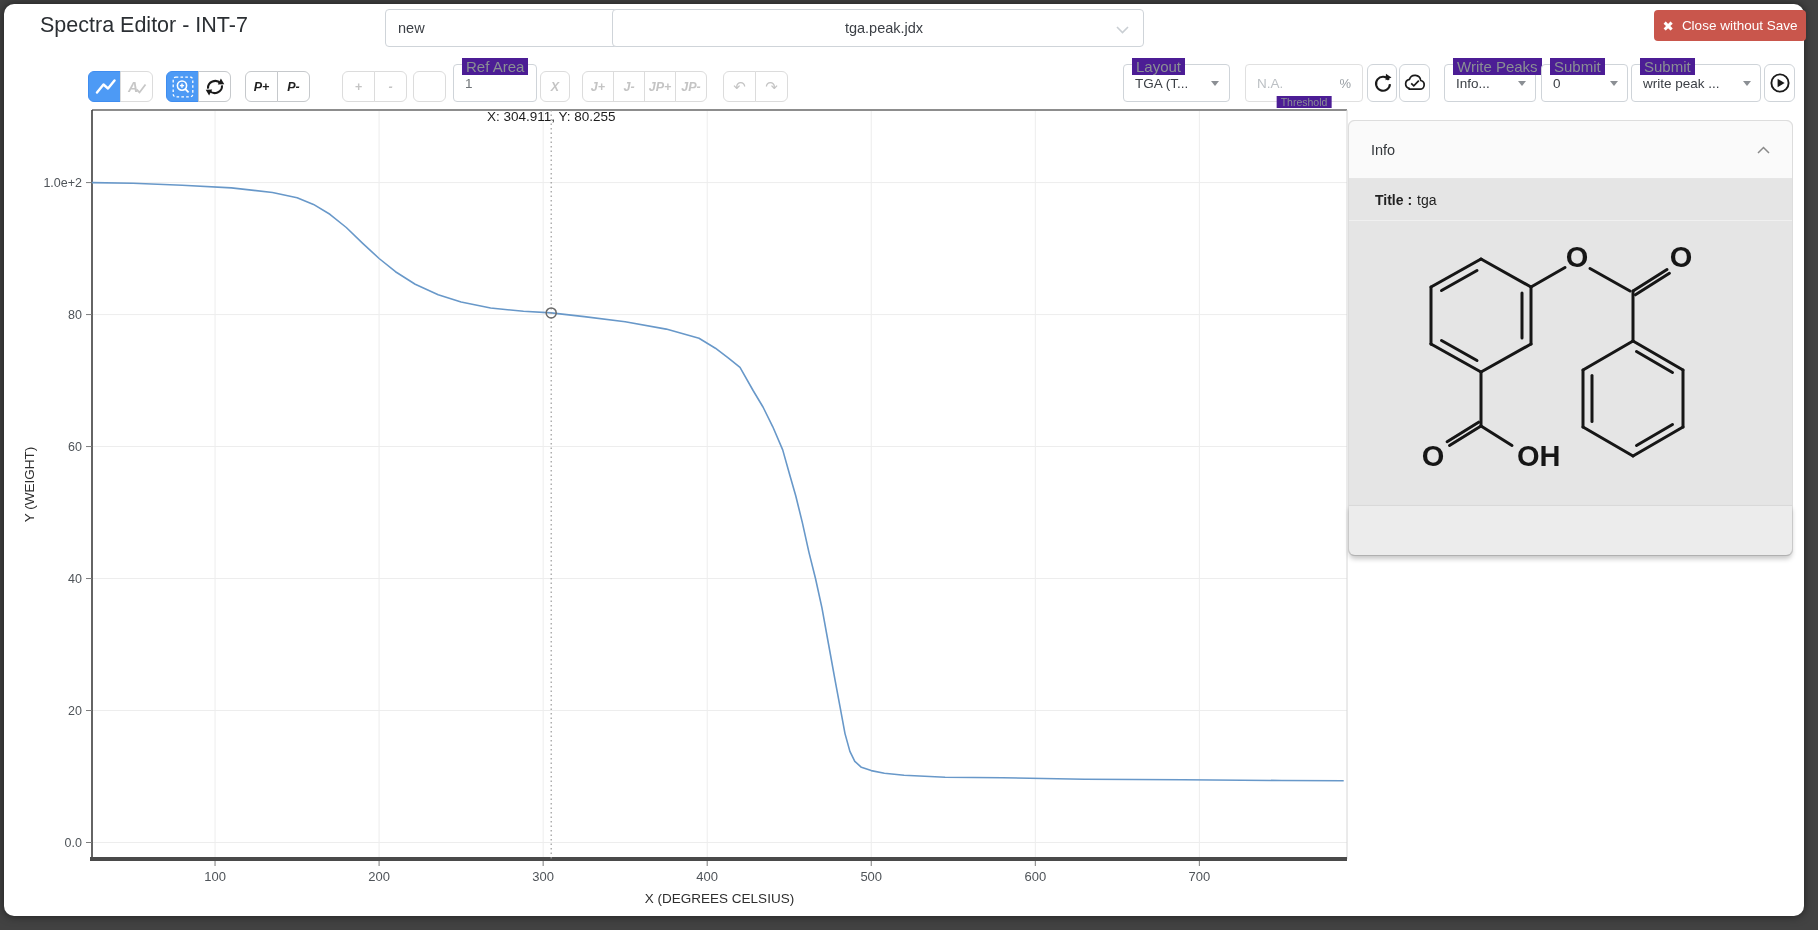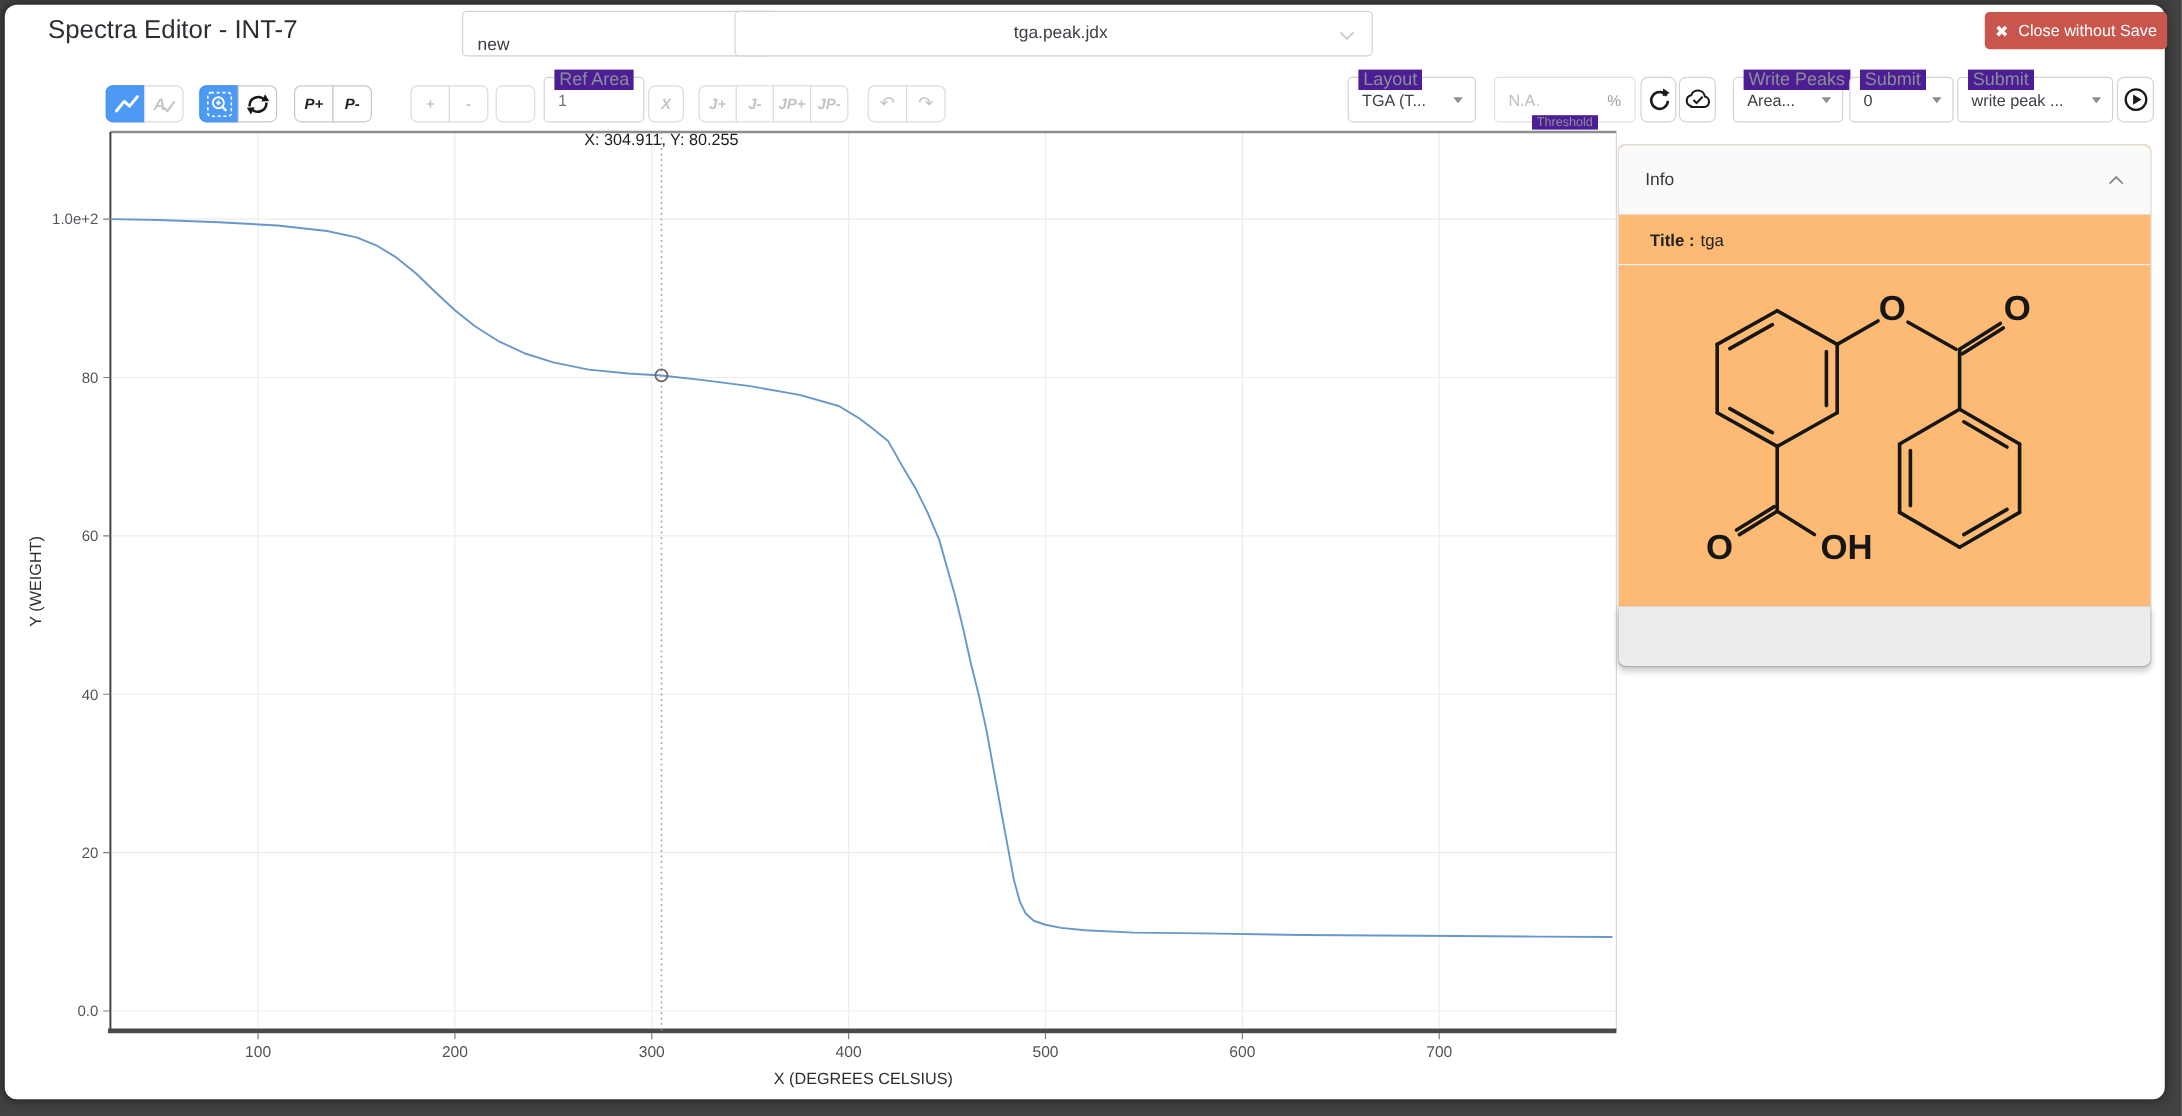--- a/index.html
+++ b/index.html
@@ -4,21 +4,21 @@
 <style>
   html,body{margin:0;padding:0;width:1818px;height:930px;background:#424242;overflow:hidden;
     font-family:"Liberation Sans",sans-serif;-webkit-font-smoothing:antialiased;}
   .card{position:absolute;left:4px;top:4px;width:1800px;height:912px;background:#fff;
     border-radius:10px;box-shadow:0 0 10px rgba(0,0,0,.55);}
   
   .title{position:absolute;left:36px;top:9px;font-size:21.5px;color:#2b2f33;}
   .sel{position:absolute;height:38px;border:1px solid #cfd4d9;border-radius:4px;background:#fff;
     display:flex;align-items:center;box-sizing:border-box;cursor:pointer;}
   .sel .val{padding-left:12px;font-size:14.5px;color:#3c4046;}
-  .sel-new{left:381px;top:5px;width:260px;align-items:flex-end;}
+  .sel-new{left:381px;top:5px;width:260px;}
   .sel-file{left:608px;top:5px;width:532px;justify-content:center;}
   .tri{width:0;height:0;border-left:4.5px solid transparent;border-right:4.5px solid transparent;
     border-top:5.5px solid #8b8f94;position:absolute;right:13px;top:17px;}
   .btn-close{position:absolute;left:1650px;top:6px;width:152px;height:31px;background:#c9564c;
     border:none;border-radius:4px;color:#fff;font-size:13.5px;display:flex;align-items:center;
     justify-content:center;gap:8px;cursor:pointer;font-family:inherit;}
   
   .tbar{position:absolute;top:59px;height:39px;display:flex;align-items:flex-end;}
   .tbar-left{left:84px;}
   .tbar-right{left:1119px;}
@@ -43,21 +43,21 @@
   .fieldbox input{border:none;outline:none;font-family:inherit;font-size:13.5px;color:#6f7478;
     width:55px;padding-left:11px;background:transparent;}
   .fieldbox input::placeholder{color:#bcc0c4;}
   .pct{position:absolute;right:11px;font-size:13px;color:#9aa0a5;}
   .tallbtn{width:30px;height:38px;background:#fff;border:1px solid #cfd4d9;border-radius:6px;
     box-sizing:border-box;display:flex;align-items:center;justify-content:center;cursor:pointer;padding:0;}
   .arrowglyph{font-style:normal;font-weight:400;font-size:15px;line-height:1;}
   
   .chart-wrap{position:absolute;left:0;top:92px;width:1345px;height:816px;}
   
-  .panel{position:absolute;left:1344px;top:116px;width:445px;background:#fdba74;
+  .panel{position:absolute;left:1344px;top:116px;width:445px;background:#e5e5e5;
     border:1px solid #dddddd;border-radius:6px;box-sizing:border-box;}
   .panel-head{height:57px;background:#fafafa;border-bottom:1px solid #e6e6e6;display:flex;
     align-items:center;justify-content:space-between;padding:0 22px;border-radius:6px 6px 0 0;cursor:pointer;}
   .panel-head .ph-label{font-size:14.5px;color:#34383c;}
   .title-row{height:41px;border-bottom:1px solid #f0f0f0;display:flex;align-items:center;padding-left:26px;
     font-size:14px;color:#222;}
   .title-row b{margin-right:5px;}
   .mol-area{height:284px;position:relative;}
   .panel-foot{height:49px;background:#ececec;border-top:1px solid #d9d9d9;border-radius:0 0 6px 6px;
     box-shadow:0 4px 5px rgba(0,0,0,.22);}
@@ -179,21 +179,21 @@
     <div style="width:2px" class="sp"></div>
     <button class="tallbtn sp" style="width:31px">
       <svg width="26" height="20" viewBox="0 0 26 20">
           <path d="M7.2,16.2 h10.6 a4.4,4.4 0 0 0 0.9,-8.7 a5.8,5.8 0 0 0 -11.3,-1.1 a4.6,4.6 0 0 0 -0.2,9.0 z" fill="none" stroke="#1a1a1a" stroke-width="1.7" stroke-linejoin="round"></path>
           <polyline points="9.2,10.3 11.8,12.9 16.8,7.6" fill="none" stroke="#1a1a1a" stroke-width="1.7"></polyline>
         </svg>
     </button>
     <div style="width:14px" class="sp"></div>
     <div class="fieldbox sp" style="width:92px">
       <span class="flabel">Write Peaks</span>
-      <span class="fval" style="width:56px">Area...</span>
+      <span class="fval" style="width:56px">Info...</span>
       <span class="tri" style="right:9px;top:16px"></span>
     </div>
     <div style="width:5px" class="sp"></div>
     <div class="fieldbox sp" style="width:87px">
       <span class="flabel">Submit</span>
       <span class="fval" style="width:50px">0</span>
       <span class="tri" style="right:9px;top:16px"></span>
     </div>
     <div style="width:3px" class="sp"></div>
     <div class="fieldbox sp" style="width:130px">

